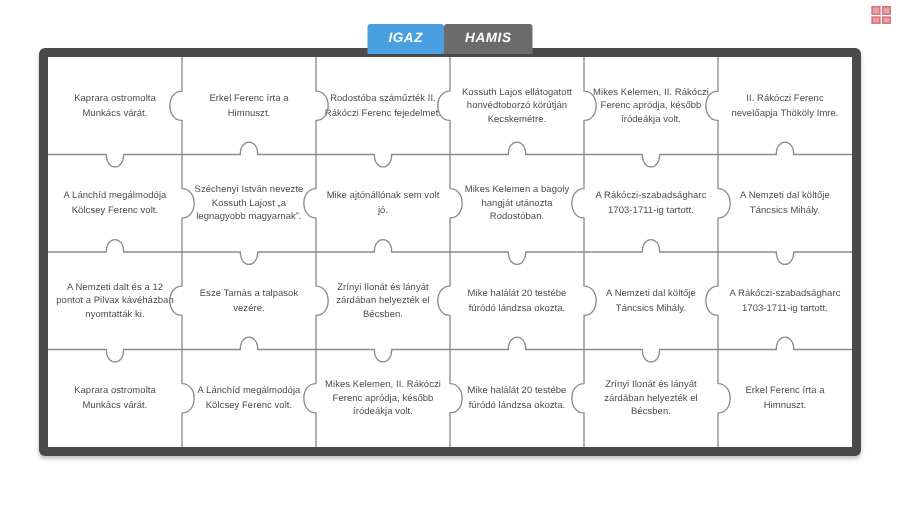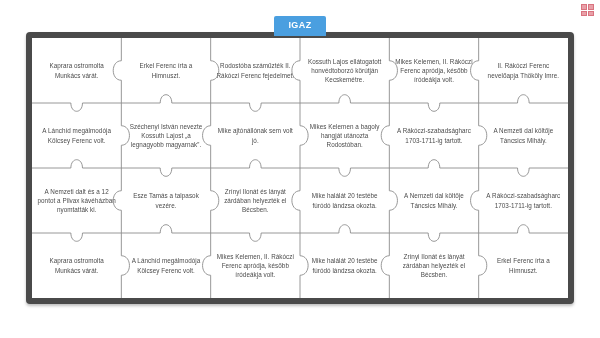--- a/index.html
+++ b/index.html
@@ -42,20 +42,21 @@
   .tabbar {
     position: absolute;
     top: 16px;
     left: 0;
     width: 100%;
     display: flex;
     justify-content: center;
     align-items: flex-end;
     gap: 0px;
     z-index: 5;
+    font-style: italic;
   }
   .tab {
     font-size: 9px;
     font-weight: bold;
     letter-spacing: .4px;
     color: #ffffff;
     padding: 5px 14px 6px 14px;
     border-radius: 2px 2px 0 0;
     line-height: 1;
     cursor: pointer;
@@ -126,20 +127,21 @@
 
   <div class="corner-icon">
     <i></i>
     <i></i>
     <i></i>
     <i></i>
   </div>
 
   <div class="tabbar">
     <div class="tab active">IGAZ</div>
+    <div class="tab inactive">HAMIS</div>
   </div>
 
   <div class="board-frame">
     <div class="board-inner">
       <div class="grid" id="grid">
           <div class="cell">
             <span class="cell-text">Kaprara ostromolta Munkács várát.</span>
           </div>
           <div class="cell">
             <span class="cell-text">Erkel Ferenc írta a Himnuszt.</span>

